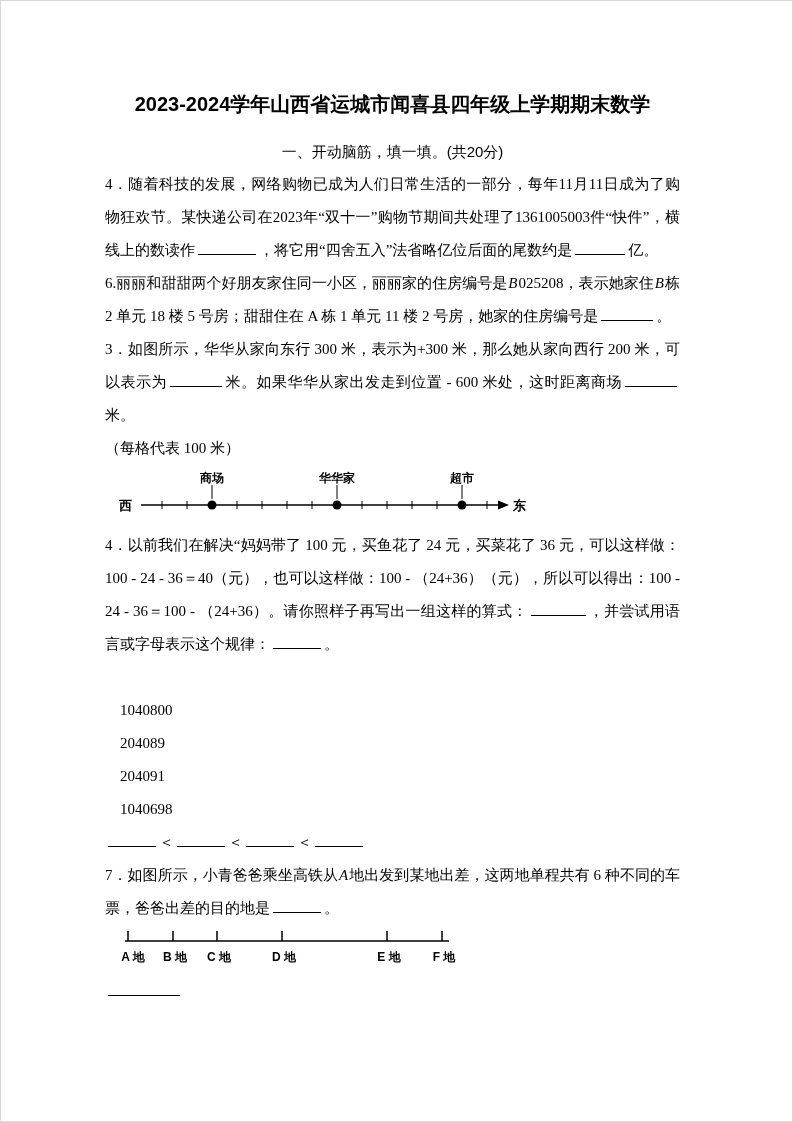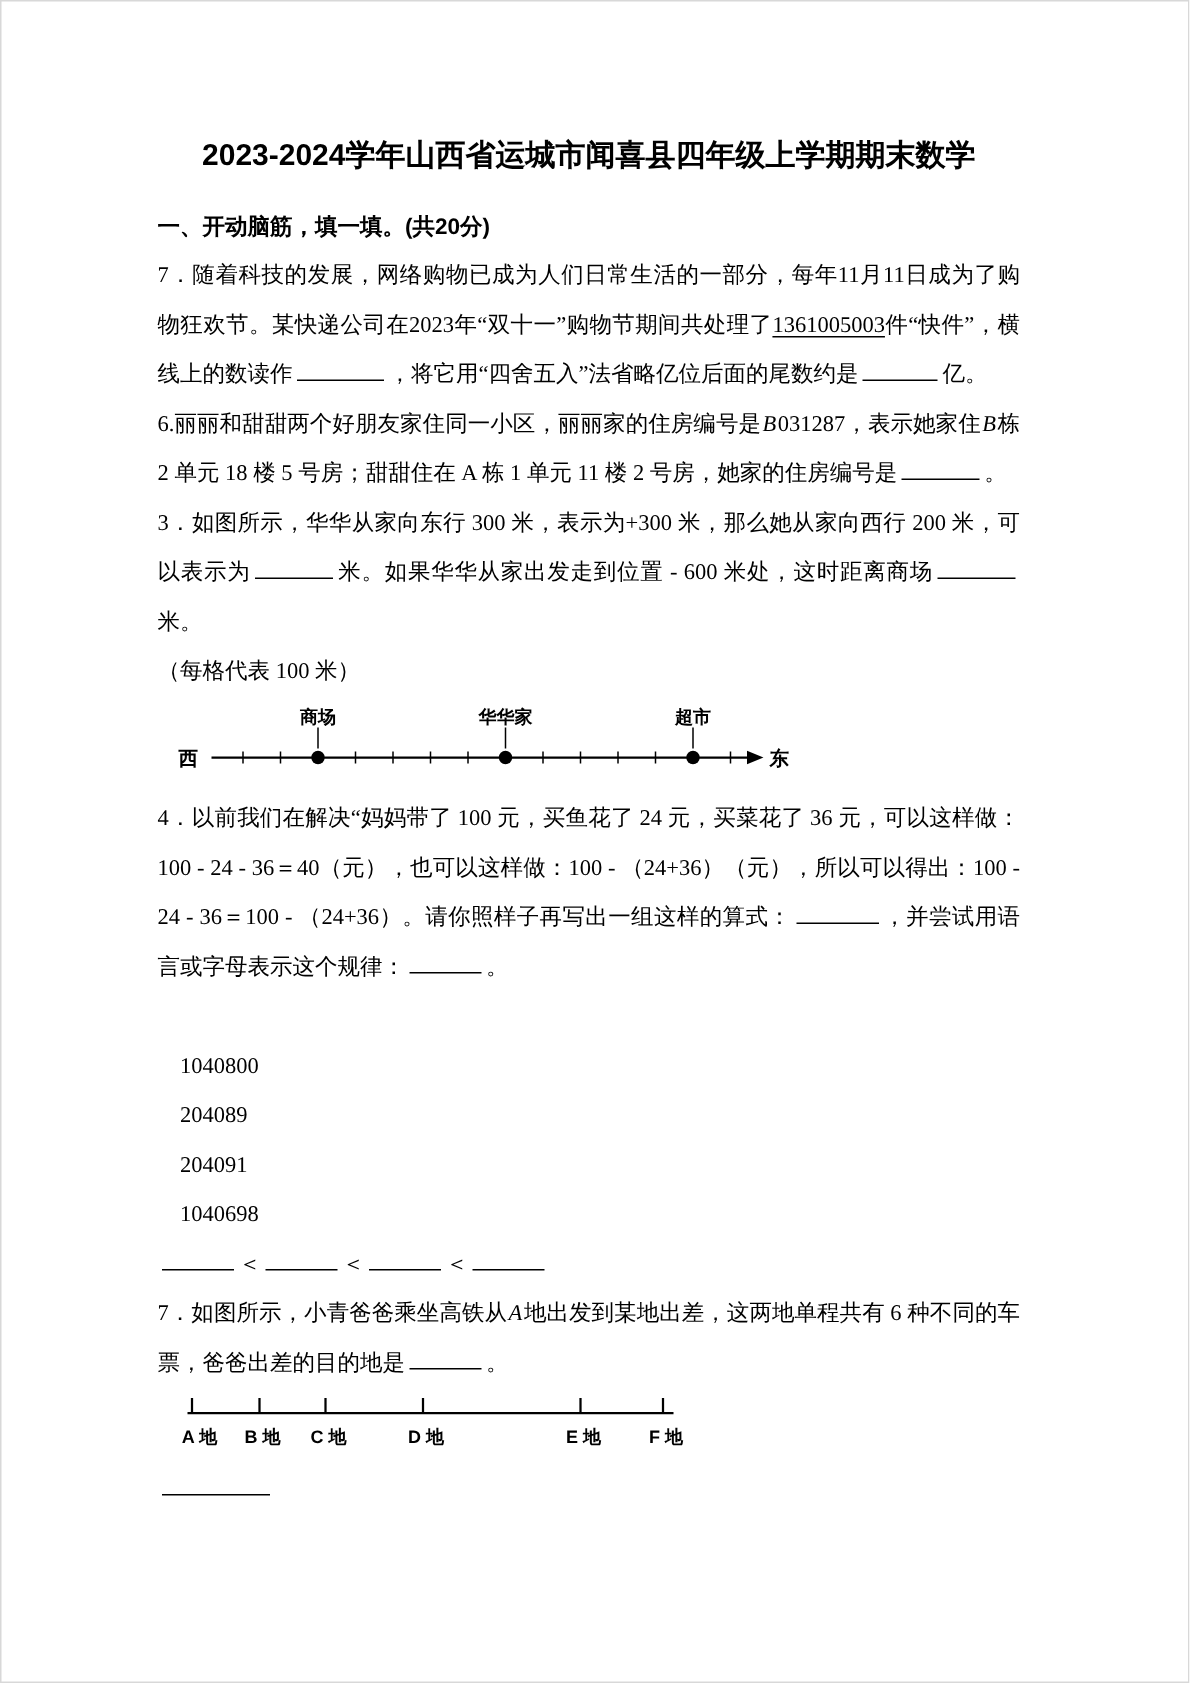--- a/index.html
+++ b/index.html
@@ -18,59 +18,60 @@
     color: #000;
   }
   .title {
     text-align: center;
     font-size: 20px;
     font-weight: bold;
     line-height: 42px;
     font-family: "Liberation Sans", "DejaVu Sans", sans-serif;
   }
   .sec-header {
-    font-weight: bold;
+    font-weight: normal;
     font-size: 15px;
     line-height: 33px;
     margin-top: 10px;
     font-family: "Liberation Sans", "DejaVu Sans", sans-serif;
+    text-align: center;
   }
   .q {
     font-size: 15px;
     line-height: 33px;
     text-align: justify;
     margin: 0;
   }
   .blank {
     display: inline-block;
     height: 16px;
     border-bottom: 1px solid #000;
     margin: 0 3px;
     vertical-align: baseline;
   }
-  .u-num { text-decoration: underline; text-underline-offset: 3px; }
+  .u-num { text-underline-offset: 3px; }
   .ital { font-style: italic; padding: 0 1px; }
   .diagram { margin: 4px 0 4px 12px; }
   .diagram2 { margin: 2px 0 2px 14px; }
   svg text { font-family: "Liberation Sans", "DejaVu Sans", sans-serif; fill: #000; }
 </style>
 </head>
 <body>
 
 <div class="page">
 
   <div class="title">
     <div>2023-2024学年山西省运城市闻喜县四年级上学期期末数学</div>
   </div>
 
   <div class="sec-header">一、开动脑筋，填一填。(共20分)</div>
 
-  <p class="q"><span>7．随着科技的发展，网络购物已成为人们日常生活的一部分，每年11月11日成为了购物狂欢节。某快递公司在2023年“双十一”购物节期间共处理了</span><span class="u-num">1361005003</span><span>件“快件”，横线上的数读作</span><span class="blank" style="width: 58px;"></span><span>，将它用“四舍五入”法省略亿位后面的尾数约是</span><span class="blank" style="width: 50px;"></span><span>亿。</span></p>
+  <p class="q"><span>4．随着科技的发展，网络购物已成为人们日常生活的一部分，每年11月11日成为了购物狂欢节。某快递公司在2023年“双十一”购物节期间共处理了</span><span class="u-num">1361005003</span><span>件“快件”，横线上的数读作</span><span class="blank" style="width: 58px;"></span><span>，将它用“四舍五入”法省略亿位后面的尾数约是</span><span class="blank" style="width: 50px;"></span><span>亿。</span></p>
 
-  <p class="q"><span>6.丽丽和甜甜两个好朋友家住同一小区，丽丽家的住房编号是</span><span class="ital">B</span><span>031287，表示她家住</span><span class="ital">B</span><span>栋 2 单元 18 楼 5 号房；甜甜住在 A 栋 1 单元 11 楼 2 号房，她家的住房编号是</span><span class="blank" style="width: 52px;"></span><span>。</span></p>
+  <p class="q"><span>6.丽丽和甜甜两个好朋友家住同一小区，丽丽家的住房编号是</span><span class="ital">B</span><span>025208，表示她家住</span><span class="ital">B</span><span>栋 2 单元 18 楼 5 号房；甜甜住在 A 栋 1 单元 11 楼 2 号房，她家的住房编号是</span><span class="blank" style="width: 52px;"></span><span>。</span></p>
 
   <p class="q"><span>3．如图所示，华华从家向东行 300 米，表示为+300 米，那么她从家向西行 200 米，可以表示为</span><span class="blank" style="width: 52px;"></span><span>米。如果华华从家出发走到位置 - 600 米处，这时距离商场</span><span class="blank" style="width: 52px;"></span><span>米。</span><br><span>（每格代表 100 米）</span></p>
 
   <div class="diagram">
     <svg width="410" height="52" viewBox="0 0 410 52">
       <g>
         <text x="95" y="13" text-anchor="middle" font-size="12" font-weight="bold">商场</text>
         <text x="220" y="13" text-anchor="middle" font-size="12" font-weight="bold">华华家</text>
         <text x="345" y="13" text-anchor="middle" font-size="12" font-weight="bold">超市</text>
       </g>

